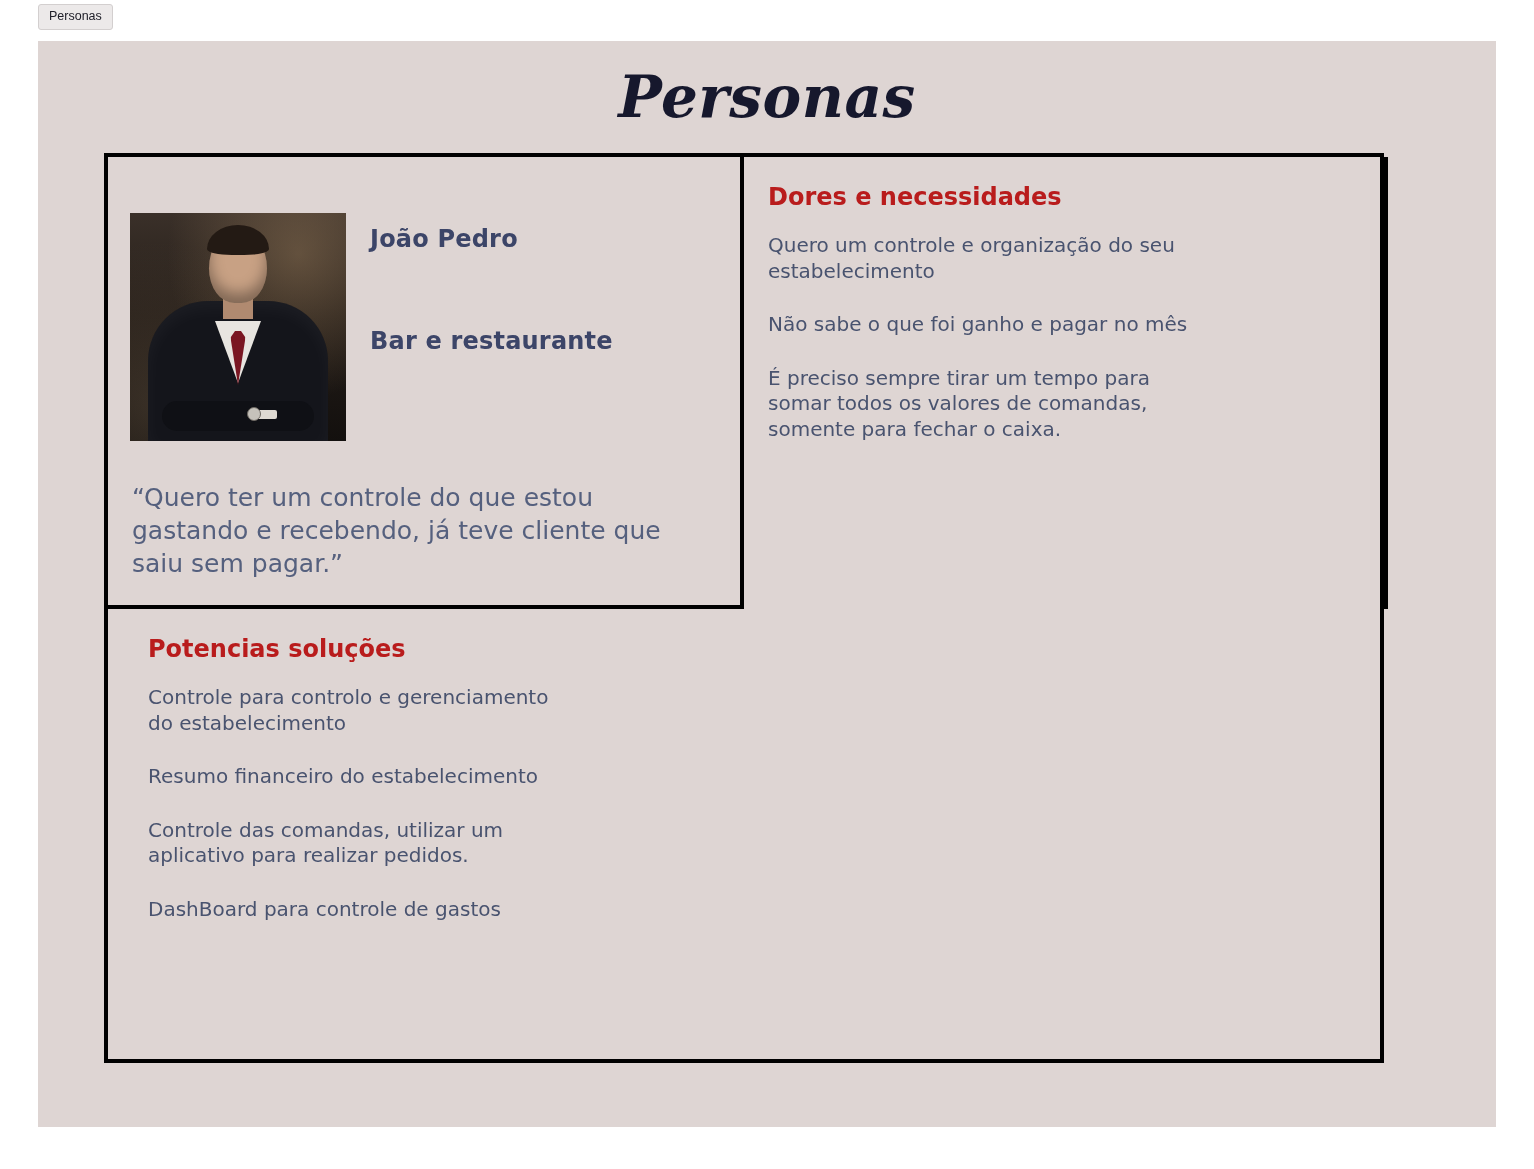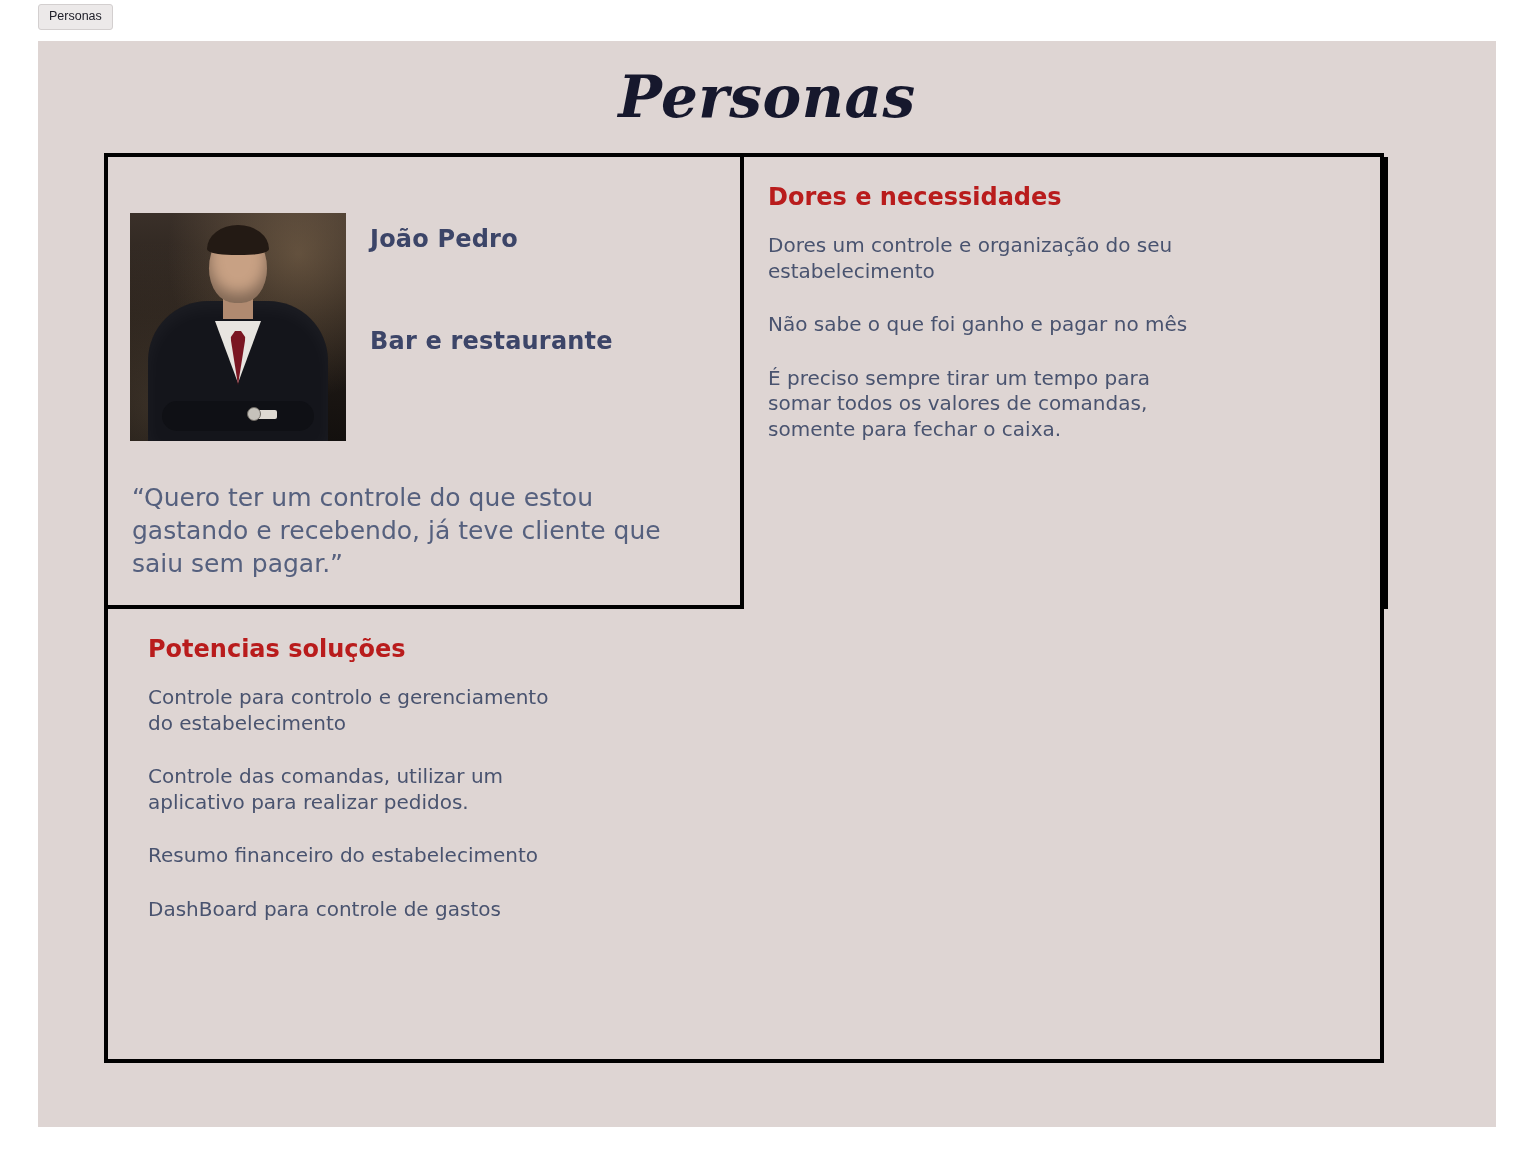--- a/index.html
+++ b/index.html
@@ -295,36 +295,36 @@
             <p class="persona-role">Bar e restaurante</p>
           </div>
         </div>
         <p class="quote">“Quero ter um controle do que estou gastando e recebendo, já teve cliente que saiu sem pagar.”</p>
       </div>
 
 
       <div class="cell bottom-left">
         <h2 class="panel-title">Dores e necessidades</h2>
         <ul class="bullets">
-          <li class="bullet">Dores um controle e organização do seu
+          <li class="bullet">Quero um controle e organização do seu
 estabelecimento</li>
           <li class="bullet">Não sabe o que foi ganho e pagar no mês</li>
           <li class="bullet">É preciso sempre tirar um tempo para
 somar todos os valores de comandas,
 somente para fechar o caixa.</li>
         </ul>
       </div>
 
       <div class="cell bottom-right">
         <h2 class="panel-title">Potencias soluções</h2>
         <ul class="bullets">
           <li class="bullet">Controle para controlo e gerenciamento
 do estabelecimento</li>
+          <li class="bullet">Resumo financeiro do estabelecimento</li>
           <li class="bullet">Controle das comandas, utilizar um
 aplicativo para realizar pedidos.</li>
-          <li class="bullet">Resumo financeiro do estabelecimento</li>
           <li class="bullet">DashBoard  para controle de gastos</li>
         </ul>
       </div>
 
     </div>
   </div>
 </div>
 
 </body></html>

